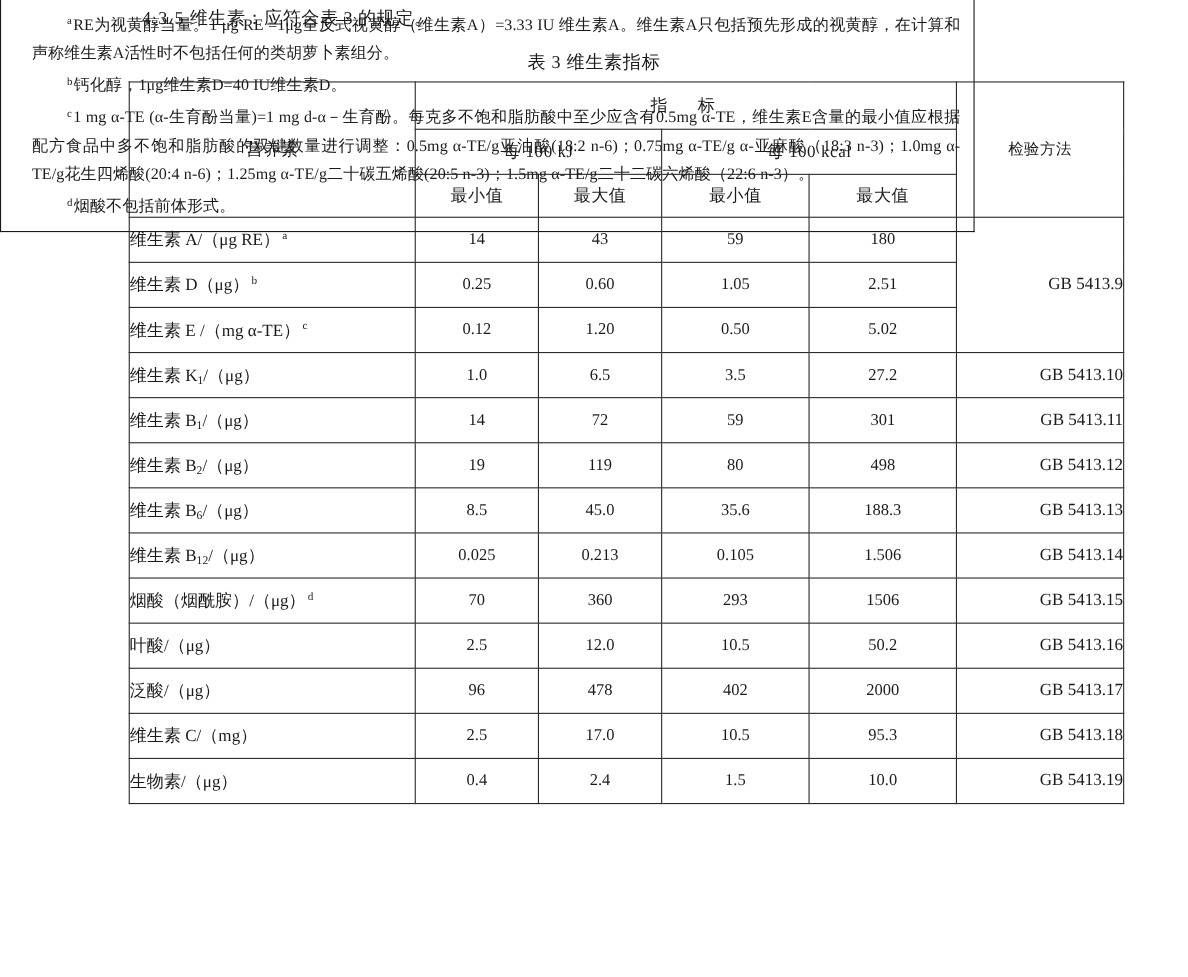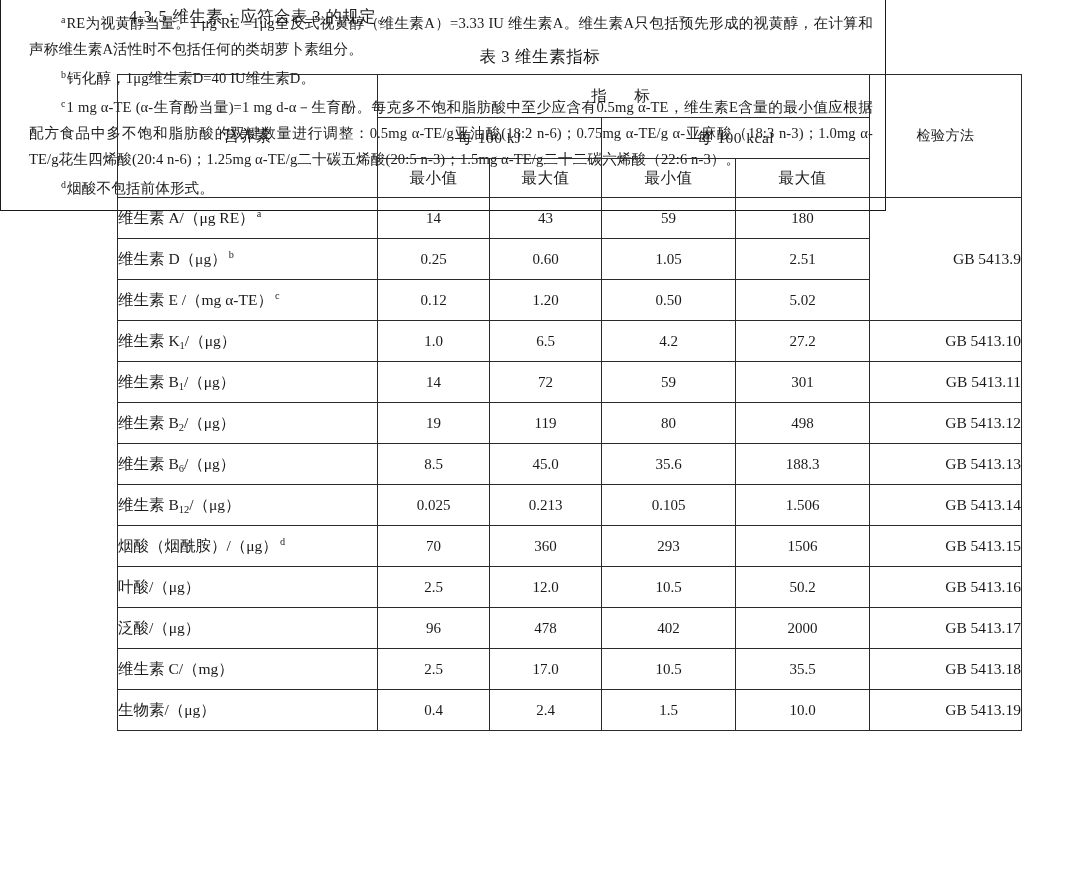--- a/index.html
+++ b/index.html
@@ -179,21 +179,21 @@
             <td class="nutrient">维生素 E /（mg α-TE）<sup class="fn">c</sup></td>
             <td class="val">0.12</td>
             <td class="val">1.20</td>
             <td class="val">0.50</td>
             <td class="val">5.02</td>
           </tr>
           <tr>
             <td class="nutrient">维生素 K<sub>1</sub>/（μg）</td>
             <td class="val">1.0</td>
             <td class="val">6.5</td>
-            <td class="val">4.2</td>
+            <td class="val">3.5</td>
             <td class="val">27.2</td>
             <td class="method">GB 5413.10</td>
           </tr>
           <tr>
             <td class="nutrient">维生素 B<sub>1</sub>/（μg）</td>
             <td class="val">14</td>
             <td class="val">72</td>
             <td class="val">59</td>
             <td class="val">301</td>
             <td class="method">GB 5413.11</td>
@@ -244,21 +244,21 @@
             <td class="val">478</td>
             <td class="val">402</td>
             <td class="val">2000</td>
             <td class="method">GB 5413.17</td>
           </tr>
           <tr>
             <td class="nutrient">维生素 C/（mg）</td>
             <td class="val">2.5</td>
             <td class="val">17.0</td>
             <td class="val">10.5</td>
-            <td class="val">35.5</td>
+            <td class="val">95.3</td>
             <td class="method">GB 5413.18</td>
           </tr>
           <tr>
             <td class="nutrient">生物素/（μg）</td>
             <td class="val">0.4</td>
             <td class="val">2.4</td>
             <td class="val">1.5</td>
             <td class="val">10.0</td>
             <td class="method">GB 5413.19</td>
           </tr>

